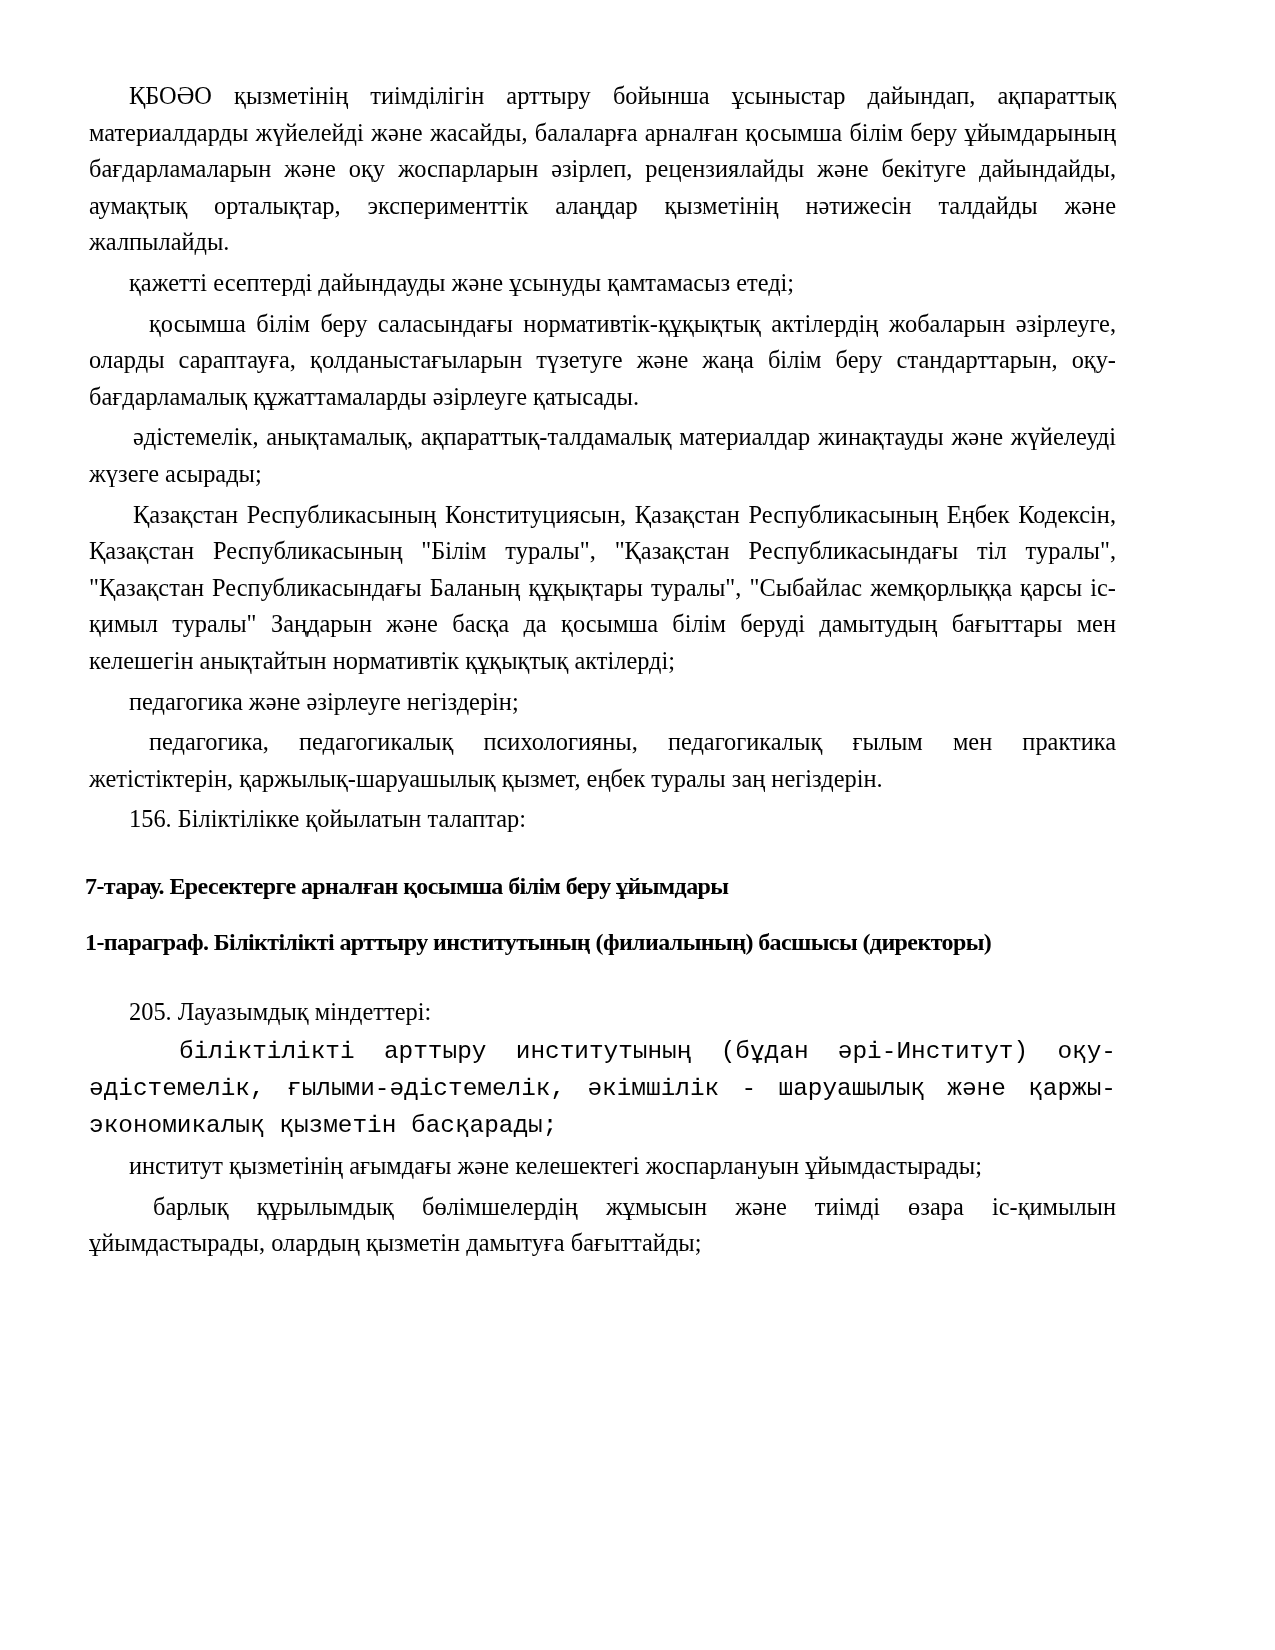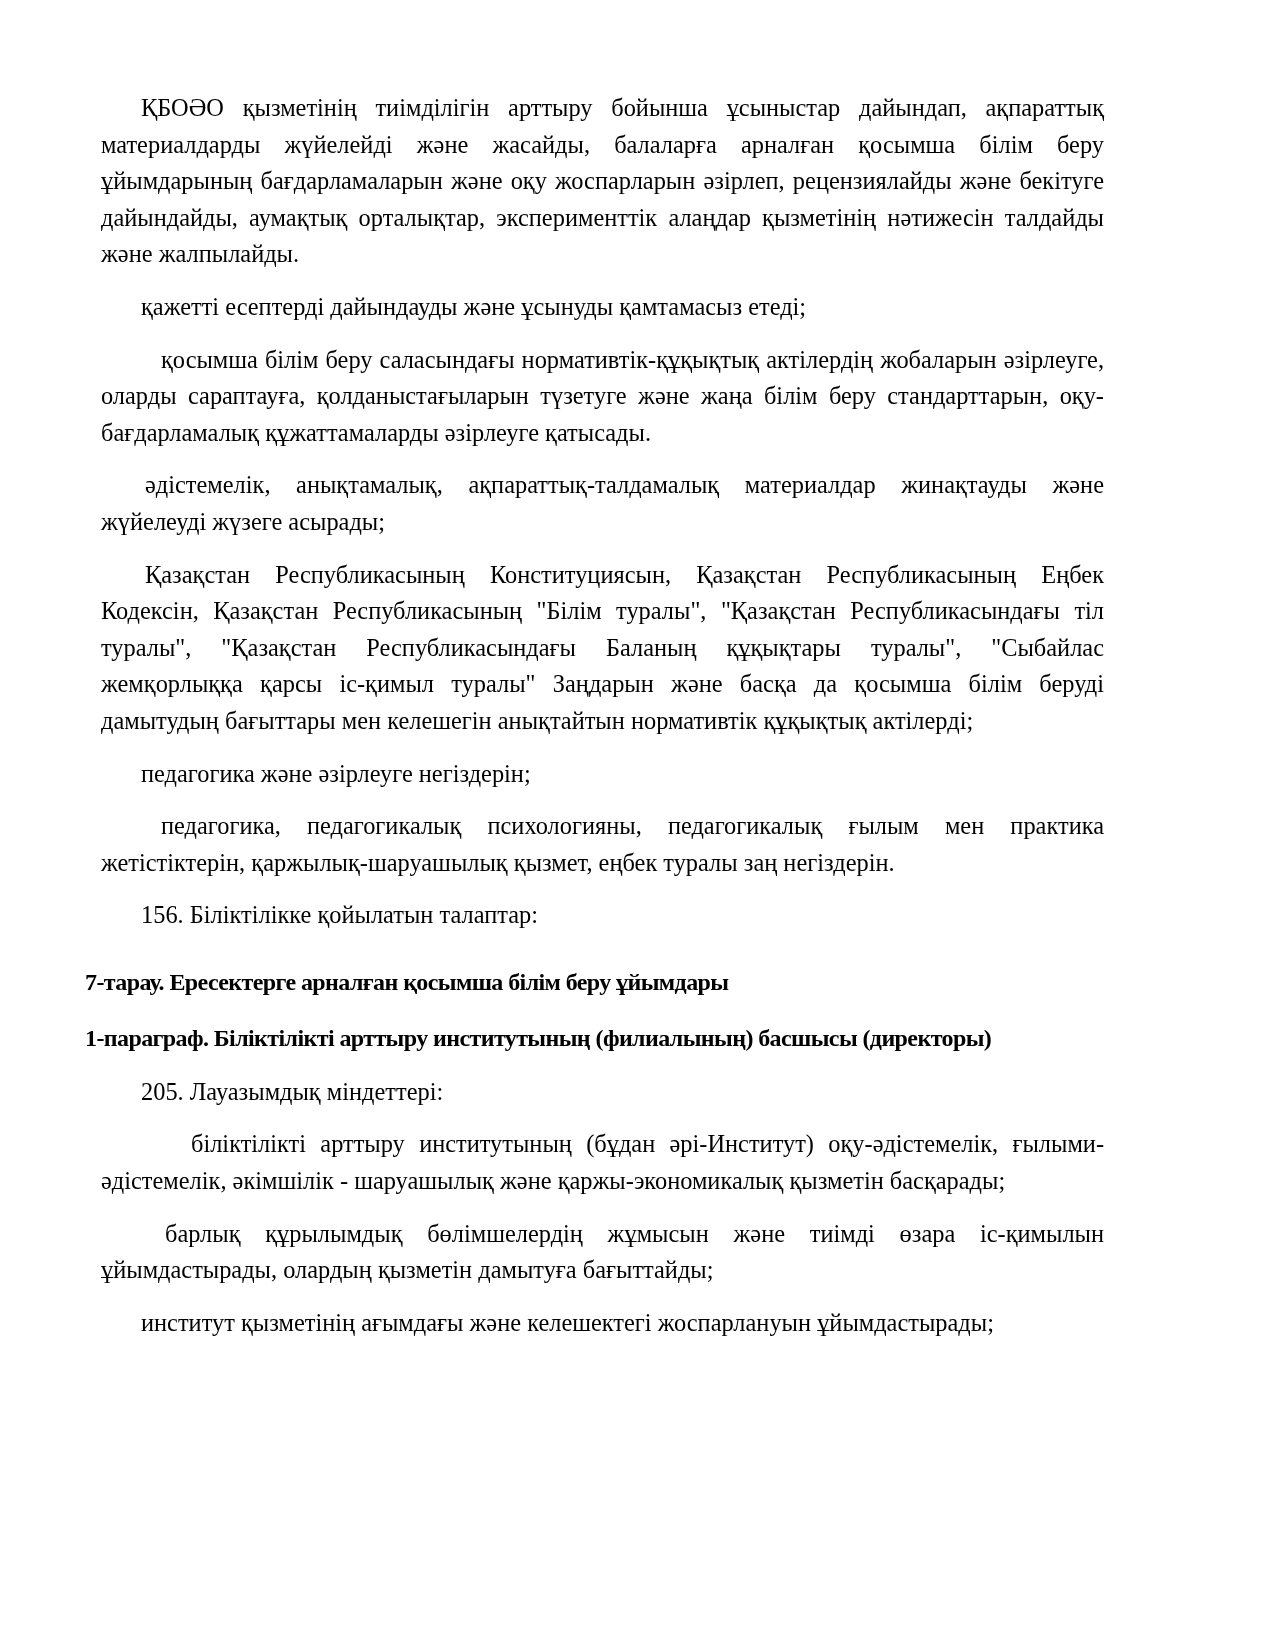--- a/index.html
+++ b/index.html
@@ -18,54 +18,54 @@
     .page {
       position: absolute;
       left: 85px;
       top: 74px;
       width: 1035px;
     }
     .p {
       font-size: 24.4px;
       line-height: 36.6px;
       text-align: justify;
-      margin: 16px;
+      margin: 4px;
       text-indent: 40px;
     }
     .p.ind2 { text-indent: 44px; }
     .p.ind3 { text-indent: 60px; }
-    .p.ind4 { text-indent: 90px; }
+    .p.ind4 { text-indent: 90px; font-family: Liberation Mono, monospace; }
     .p.ind5 { text-indent: 64px; }
     .p.last-justify {
       text-align-last: justify;
     }
     .heading {
       font-family: "Liberation Serif", "DejaVu Serif", serif;
       font-weight: bold;
       font-size: 24px;
       line-height: 32px;
       margin: 0;
       letter-spacing: -0.6px;
     }
     .h-chapter { margin-top: 32px; }
-    .h-paragraph { margin-top: 24px; margin-bottom: 20px; }
+    .h-paragraph { margin-top: 24px; margin-bottom: 36px; }
   </style>
 </head>
 <body>
 
 <div class="page">
   <p class="p">ҚБОӘО қызметінің тиімділігін арттыру бойынша ұсыныстар дайындап, ақпараттық материалдарды жүйелейді және жасайды, балаларға арналған қосымша білім беру ұйымдарының бағдарламаларын және оқу жоспарларын әзірлеп, рецензиялайды және бекітуге дайындайды, аумақтық орталықтар, эксперименттік алаңдар қызметінің нәтижесін талдайды және жалпылайды.</p>
   <p class="p">қажетті есептерді дайындауды және ұсынуды қамтамасыз етеді;</p>
   <p class="p ind3">қосымша білім беру саласындағы нормативтік-құқықтық актілердің жобаларын әзірлеуге, оларды сараптауға, қолданыстағыларын түзетуге және жаңа білім беру стандарттарын, оқу-бағдарламалық құжаттамаларды әзірлеуге қатысады.</p>
   <p class="p ind2">әдістемелік, анықтамалық, ақпараттық-талдамалық материалдар жинақтауды және жүйелеуді жүзеге асырады;</p>
   <p class="p ind2">Қазақстан Республикасының Конституциясын, Қазақстан Республикасының Еңбек Кодексін, Қазақстан Республикасының "Білім туралы", "Қазақстан Республикасындағы тіл туралы", "Қазақстан Республикасындағы Баланың құқықтары туралы", "Сыбайлас жемқорлыққа қарсы іс-қимыл туралы" Заңдарын және басқа да қосымша білім беруді дамытудың бағыттары мен келешегін анықтайтын нормативтік құқықтық актілерді;</p>
   <p class="p">педагогика және әзірлеуге негіздерін;</p>
   <p class="p ind3">педагогика, педагогикалық психологияны, педагогикалық ғылым мен практика жетістіктерін, қаржылық-шаруашылық қызмет, еңбек туралы заң негіздерін.</p>
   <p class="p">156. Біліктілікке қойылатын талаптар:</p>
 
   <h2 class="heading h-chapter">7-тарау. Ересектерге арналған қосымша білім беру ұйымдары</h2>
   <h3 class="heading h-paragraph">1-параграф. Біліктілікті арттыру институтының (филиалының) басшысы (директоры)</h3>
 
   <p class="p">205. Лауазымдық міндеттері:</p>
   <p class="p ind4">біліктілікті арттыру институтының (бұдан әрі-Институт) оқу-әдістемелік, ғылыми-әдістемелік, әкімшілік - шаруашылық және қаржы-экономикалық қызметін басқарады;</p>
+  <p class="p">институт қызметінің ағымдағы және келешектегі жоспарлануын ұйымдастырады;</p>
   <p class="p ind5">барлық құрылымдық бөлімшелердің жұмысын және тиімді өзара іс-қимылын ұйымдастырады, олардың қызметін дамытуға бағыттайды;</p>
-  <p class="p">институт қызметінің ағымдағы және келешектегі жоспарлануын ұйымдастырады;</p>
 </div>
 
 </body></html>

